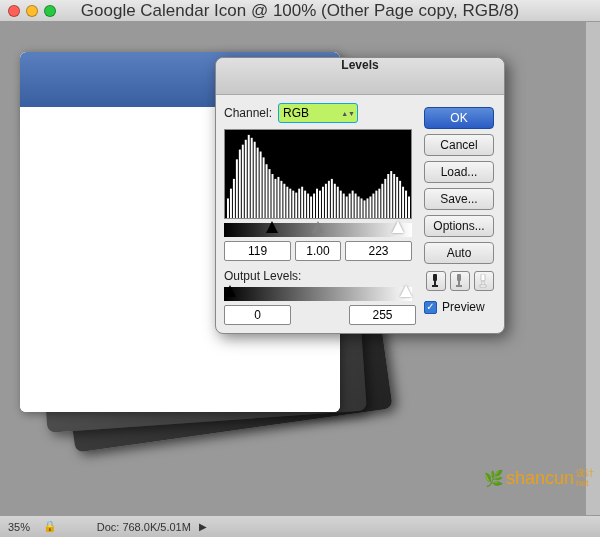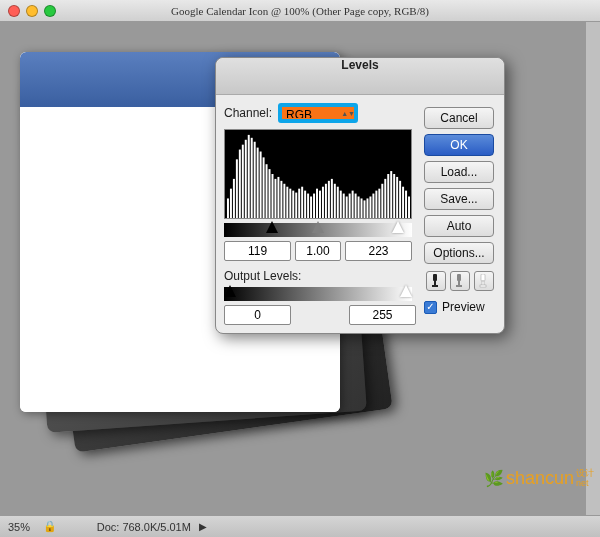--- a/index.html
+++ b/index.html
@@ -34,24 +34,23 @@
       border-radius: 50%;
       border: 1px solid rgba(0,0,0,0.3);
     }
     .win-btn.close { background: #ff5f57; }
     .win-btn.minimize { background: #ffbd2e; }
     .win-btn.maximize { background: #28c940; }
     .title-bar-title {
       position: absolute;
       left: 50%;
       transform: translateX(-50%);
-      font-size: 11px;
+      font-size: 17px;
       color: #333;
       white-space: nowrap;
-      font-family: Liberation Serif, serif;
     }
 
     
     .canvas-area {
       background: #999;
       position: absolute;
       top: 22px;
       left: 0;
       right: 0;
       bottom: 22px;
@@ -211,22 +210,22 @@
       display: flex;
       align-items: center;
       margin-bottom: 6px;
       gap: 6px;
     }
     .channel-label {
       font-size: 12px;
       color: #222;
     }
     .channel-select {
-      background: #f97316;
-      border: 4px solid #0ea5e9;
+      background: #bef264;
+      border: 1px solid #0ea5e9;
       border-radius: 3px;
       font-size: 12px;
       padding: 1px 18px 1px 4px;
       height: 20px;
       appearance: none;
       -webkit-appearance: none;
       position: relative;
       width: 80px;
     }
     .channel-select-wrap {
@@ -603,26 +602,26 @@
         </div>
 
         <div class="output-numbers">
           <input class="level-input" type="text" value="0" style="">
           <input class="level-input" type="text" value="255" style="">
         </div>
 
       </div>
 
       <div class="dialog-right">
+        <div class="dialog-btn primary">OK</div>
         <div class="dialog-btn">Cancel</div>
-        <div class="dialog-btn primary">OK</div>
         <div class="dialog-btn">Load...</div>
         <div class="dialog-btn">Save...</div>
+        <div class="dialog-btn">Options...</div>
         <div class="dialog-btn">Auto</div>
-        <div class="dialog-btn">Options...</div>
 
         <div class="eyedropper-row">
           <div class="eyedropper-btn">
             <svg width="12" height="14" viewBox="0 0 12 14" xmlns="http://www.w3.org/2000/svg">
               <rect x="3" y="0" width="4" height="7" rx="1" fill="#222"></rect>
               <rect x="4" y="7" width="2" height="5" fill="#222"></rect>
               <rect x="2" y="11" width="6" height="2" fill="#222"></rect>
             </svg>
           </div>
           <div class="eyedropper-btn">

